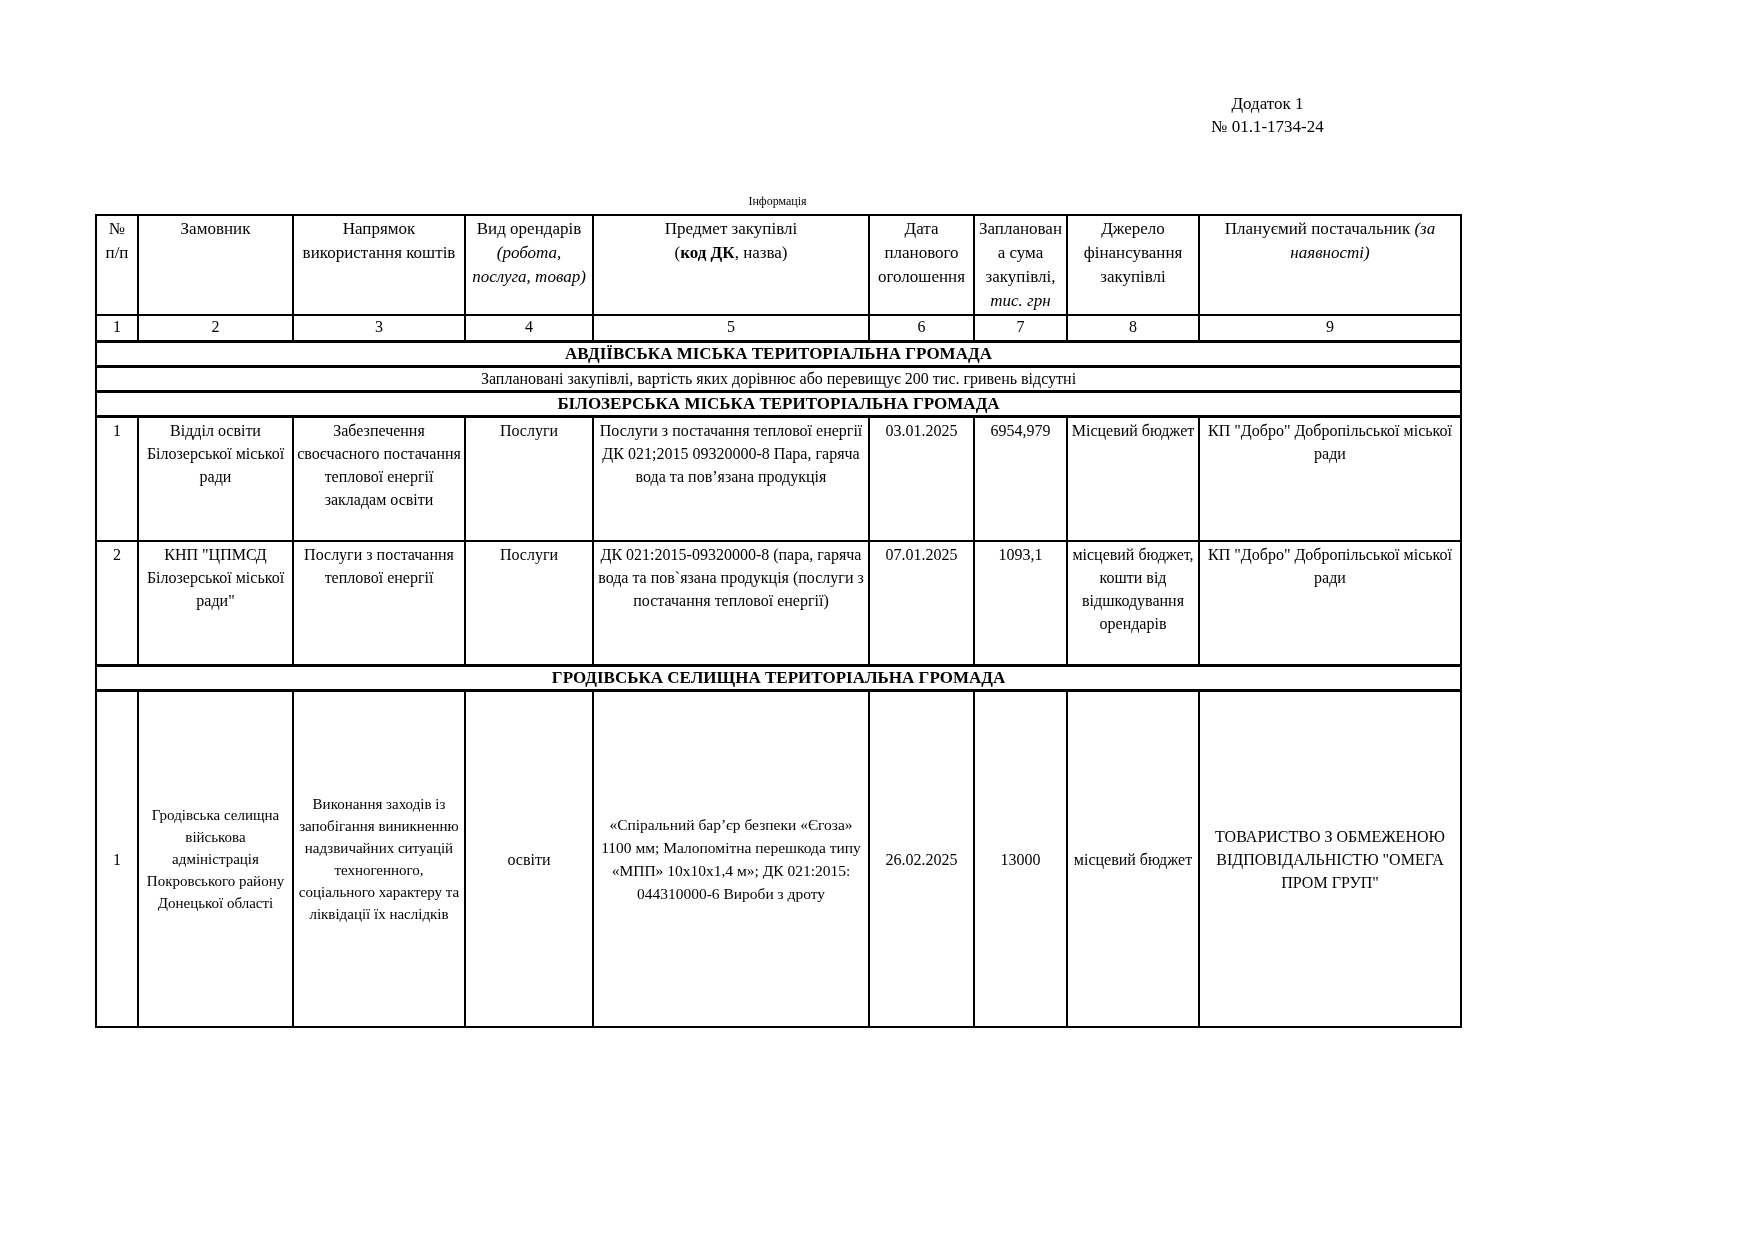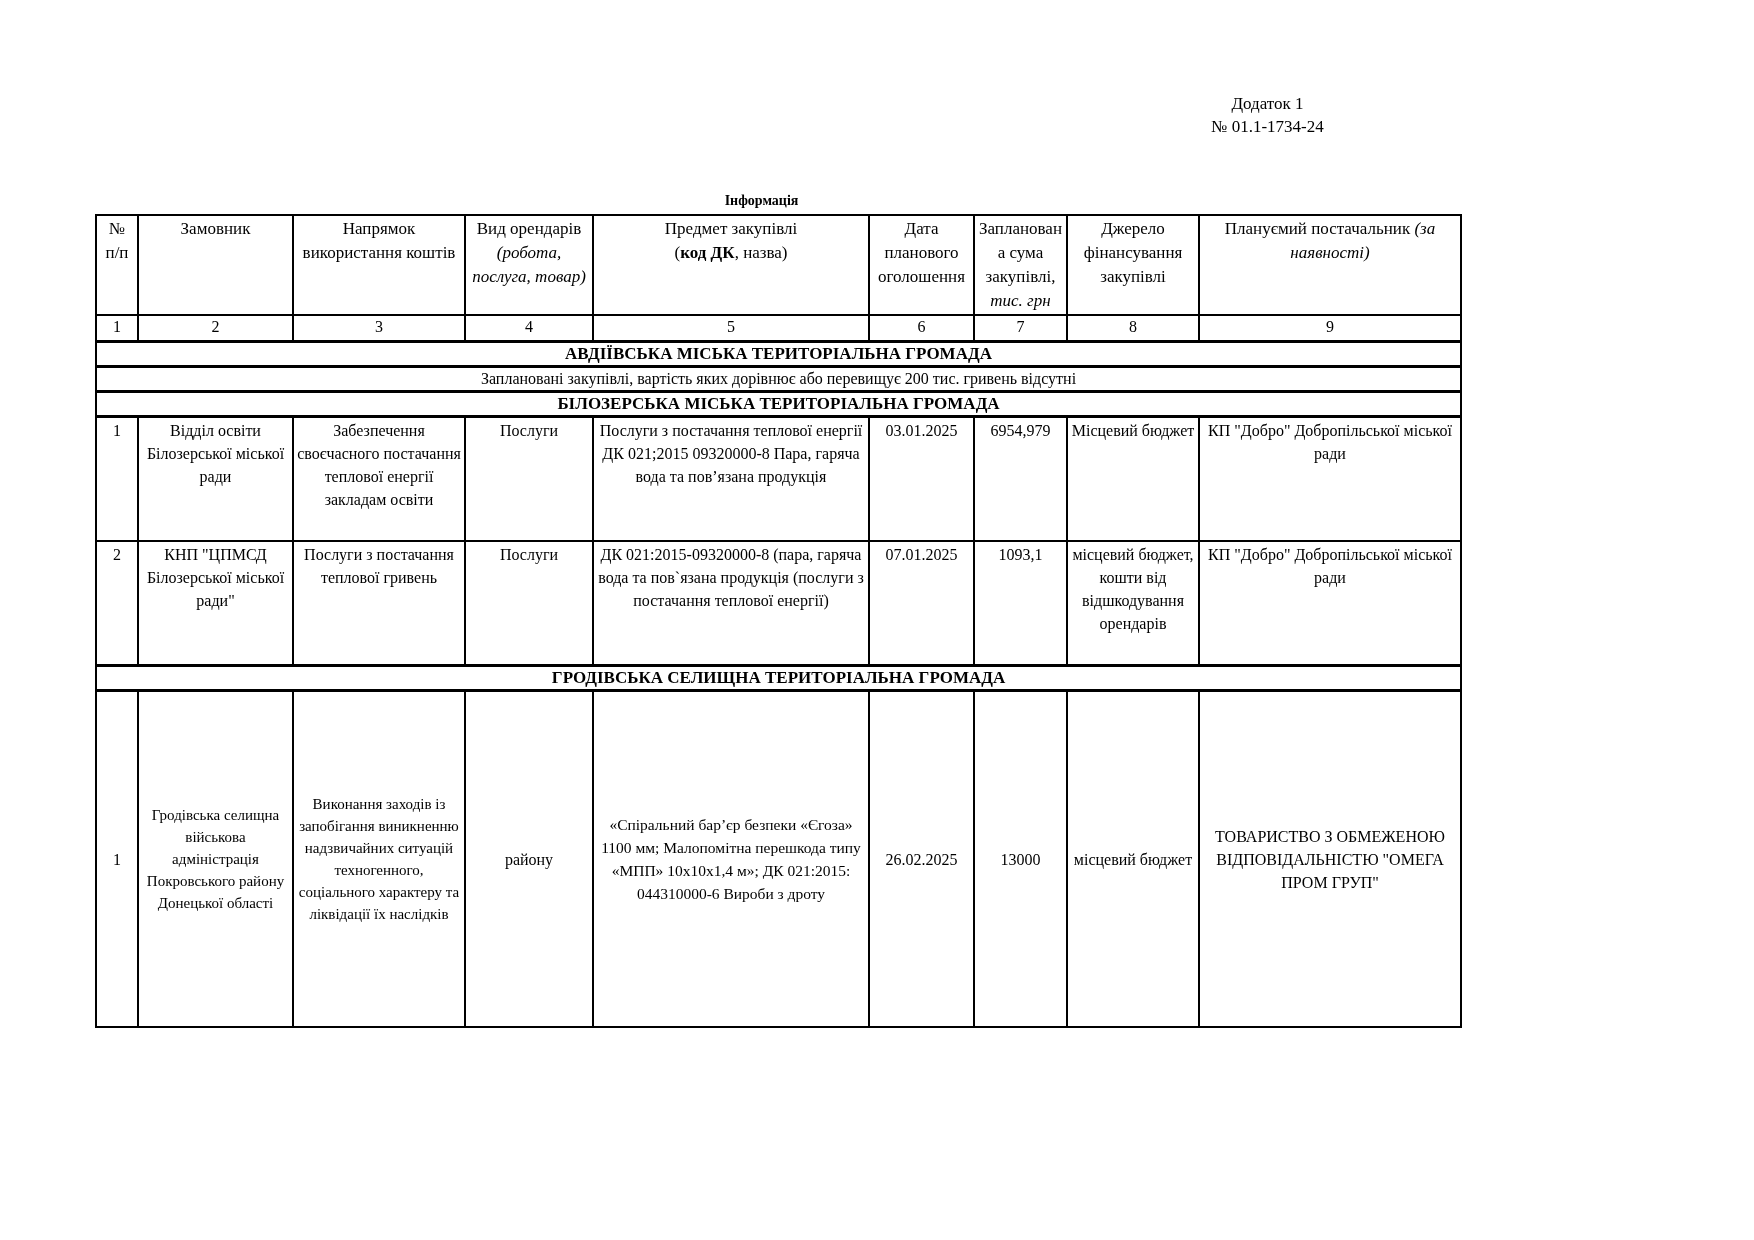--- a/index.html
+++ b/index.html
@@ -1,21 +1,21 @@
 <!DOCTYPE html>
 <html><head>
 <meta charset="utf-8">
 <style>
   html,body{margin:0;padding:0;background:#fff;}
   .page{position:relative;width:1754px;height:1240px;background:#ffffff;
         font-family:"Liberation Serif","DejaVu Serif",serif;color:#000;}
   .appendix{position:absolute;top:92px;left:1070px;width:395px;text-align:center;
             font-size:17px;line-height:23px;}
-  .doc-title{position:absolute;top:190px;left:79px;width:1365px;text-align:center;
-             font-weight:bold;font-size:14px;line-height:22px;}
+  .doc-title{position:absolute;top:190px;left:95px;width:1365px;text-align:center;
+             font-weight:normal;font-size:12px;line-height:22px;}
   table.main{position:absolute;top:214px;left:95px;width:1365px;
              border-collapse:collapse;table-layout:fixed;}
   .main td{border:2px solid #000;padding:1px 2px;vertical-align:top;text-align:center;
            font-size:16px;line-height:23px;overflow:hidden;}
   .thead td{font-size:17px;line-height:24px;overflow-wrap:break-word;}
   .it{font-style:italic;}
   .numrow td{height:22px;line-height:19px;font-size:16px;}
   .section td{border-top:3px solid #000;border-bottom:3px solid #000;font-weight:bold;
               height:20px;line-height:20px;font-size:17px;}
   .noterow td{height:20px;line-height:19px;}
@@ -109,38 +109,38 @@
       <td class="cell-subject">Послуги з постачання теплової енергії     ДК 021;2015 09320000-8 Пара, гаряча вода та пов’язана продукція</td>
       <td>03.01.2025</td>
       <td>6954,979</td>
       <td>Місцевий бюджет</td>
       <td>КП "Добро" Добропільської міської ради</td>
     </tr>
 
     <tr class="datarow">
       <td>2</td>
       <td>КНП "ЦПМСД Білозерської міської ради"</td>
-      <td>Послуги з постачання теплової гривень</td>
+      <td>Послуги з постачання теплової енергії</td>
       <td>Послуги</td>
       <td class="cell-subject vm">ДК 021:2015-09320000-8 (пара, гаряча вода та пов`язана продукція (послуги з постачання теплової енергії)</td>
       <td>07.01.2025</td>
       <td>1093,1</td>
       <td>місцевий бюджет, кошти від відшкодування орендарів</td>
       <td>КП "Добро" Добропільської міської ради</td>
     </tr>
 
     <tr class="section">
       <td colspan="9">ГРОДІВСЬКА СЕЛИЩНА ТЕРИТОРІАЛЬНА ГРОМАДА</td>
     </tr>
 
     <tr class="tall">
       <td>1</td>
       <td class="small">Гродівська селищна військова адміністрація Покровського району Донецької області</td>
       <td class="small">Виконання заходів із запобігання виникненню надзвичайних ситуацій техногенного, соціального характеру та ліквідації їх наслідків</td>
-      <td>району</td>
+      <td>освіти</td>
       <td class="cell-subject">«Спіральний бар’єр безпеки «Єгоза» 1100 мм; Малопомітна перешкода типу «МПП» 10х10х1,4 м»; ДК 021:2015: 044310000-6 Вироби з дроту</td>
       <td>26.02.2025</td>
       <td>13000</td>
       <td>місцевий бюджет</td>
       <td>ТОВАРИСТВО З ОБМЕЖЕНОЮ ВІДПОВІДАЛЬНІСТЮ "ОМЕГА ПРОМ ГРУП"</td>
     </tr>
 
   </tbody>
     </table>
 

